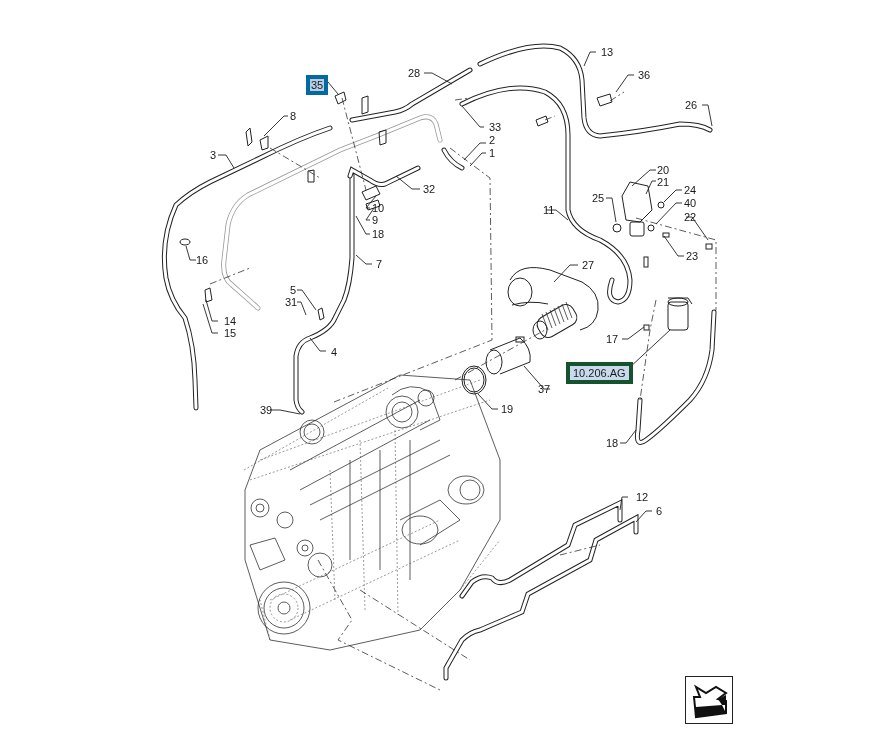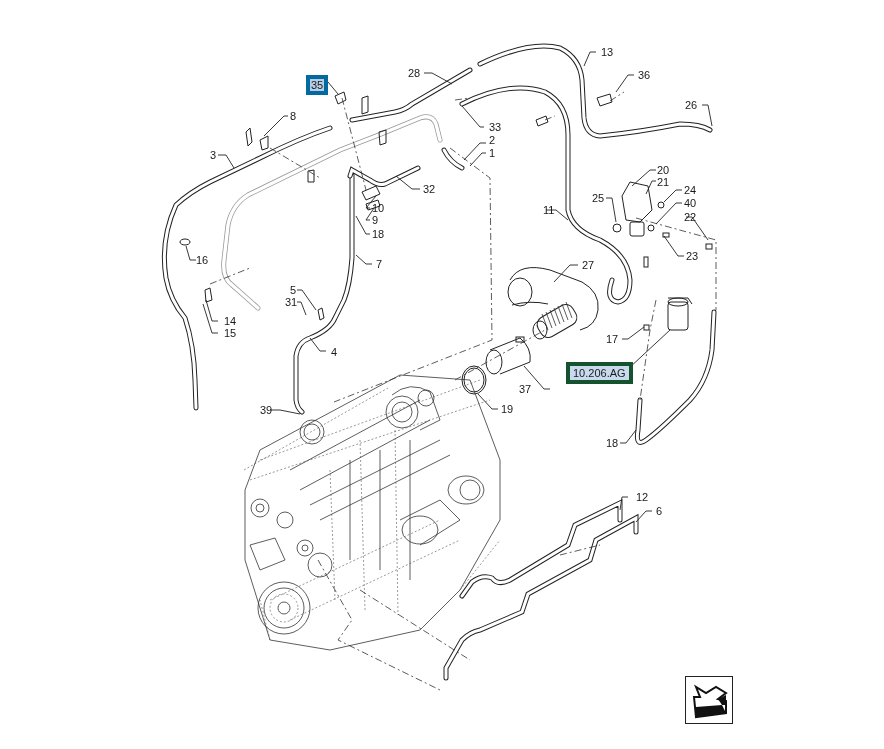--- a/index.html
+++ b/index.html
@@ -259,21 +259,21 @@
 <div class="callout" style="left:582px;top:259px;">27</div>
 <div class="callout" style="left:408px;top:67px;">28</div>
 <div class="callout" style="left:260px;top:404px;">39</div>
 <div class="callout" style="left:684px;top:197px;">40</div>
 <div class="callout" style="left:285px;top:296px;">31</div>
 <div class="callout" style="left:423px;top:183px;">32</div>
 <div class="callout" style="left:489px;top:121px;">33</div>
 <div class="callout" style="left:372px;top:228px;">18</div>
 <div class="callout hl" style="left:306px;top:75px;">35</div>
 <div class="callout" style="left:638px;top:69px;">36</div>
-<div class="callout" style="left:519px;top:383px;">37</div>
+<div class="callout" style="left:538px;top:383px;">37</div>
 
 <div class="callout ref" style="left:566px;top:362px;">10.206.AG</div>
 
 <div class="nav-box">
   <svg width="46" height="46" viewBox="0 0 46 46">
     <path d="M8,20 L14,20 L10,10 L20,16 L30,10 L40,16 L32,22 L40,24 L40,36 L10,40 Z" fill="#ffffff" stroke="#111" stroke-width="2" stroke-linejoin="miter"></path>
     <path d="M10,30 L36,28 L40,36 L10,40 Z" fill="#111"></path>
     <path d="M32,22 L40,18 L40,28 L36,28 Z" fill="#111"></path>
   </svg>
 </div>

